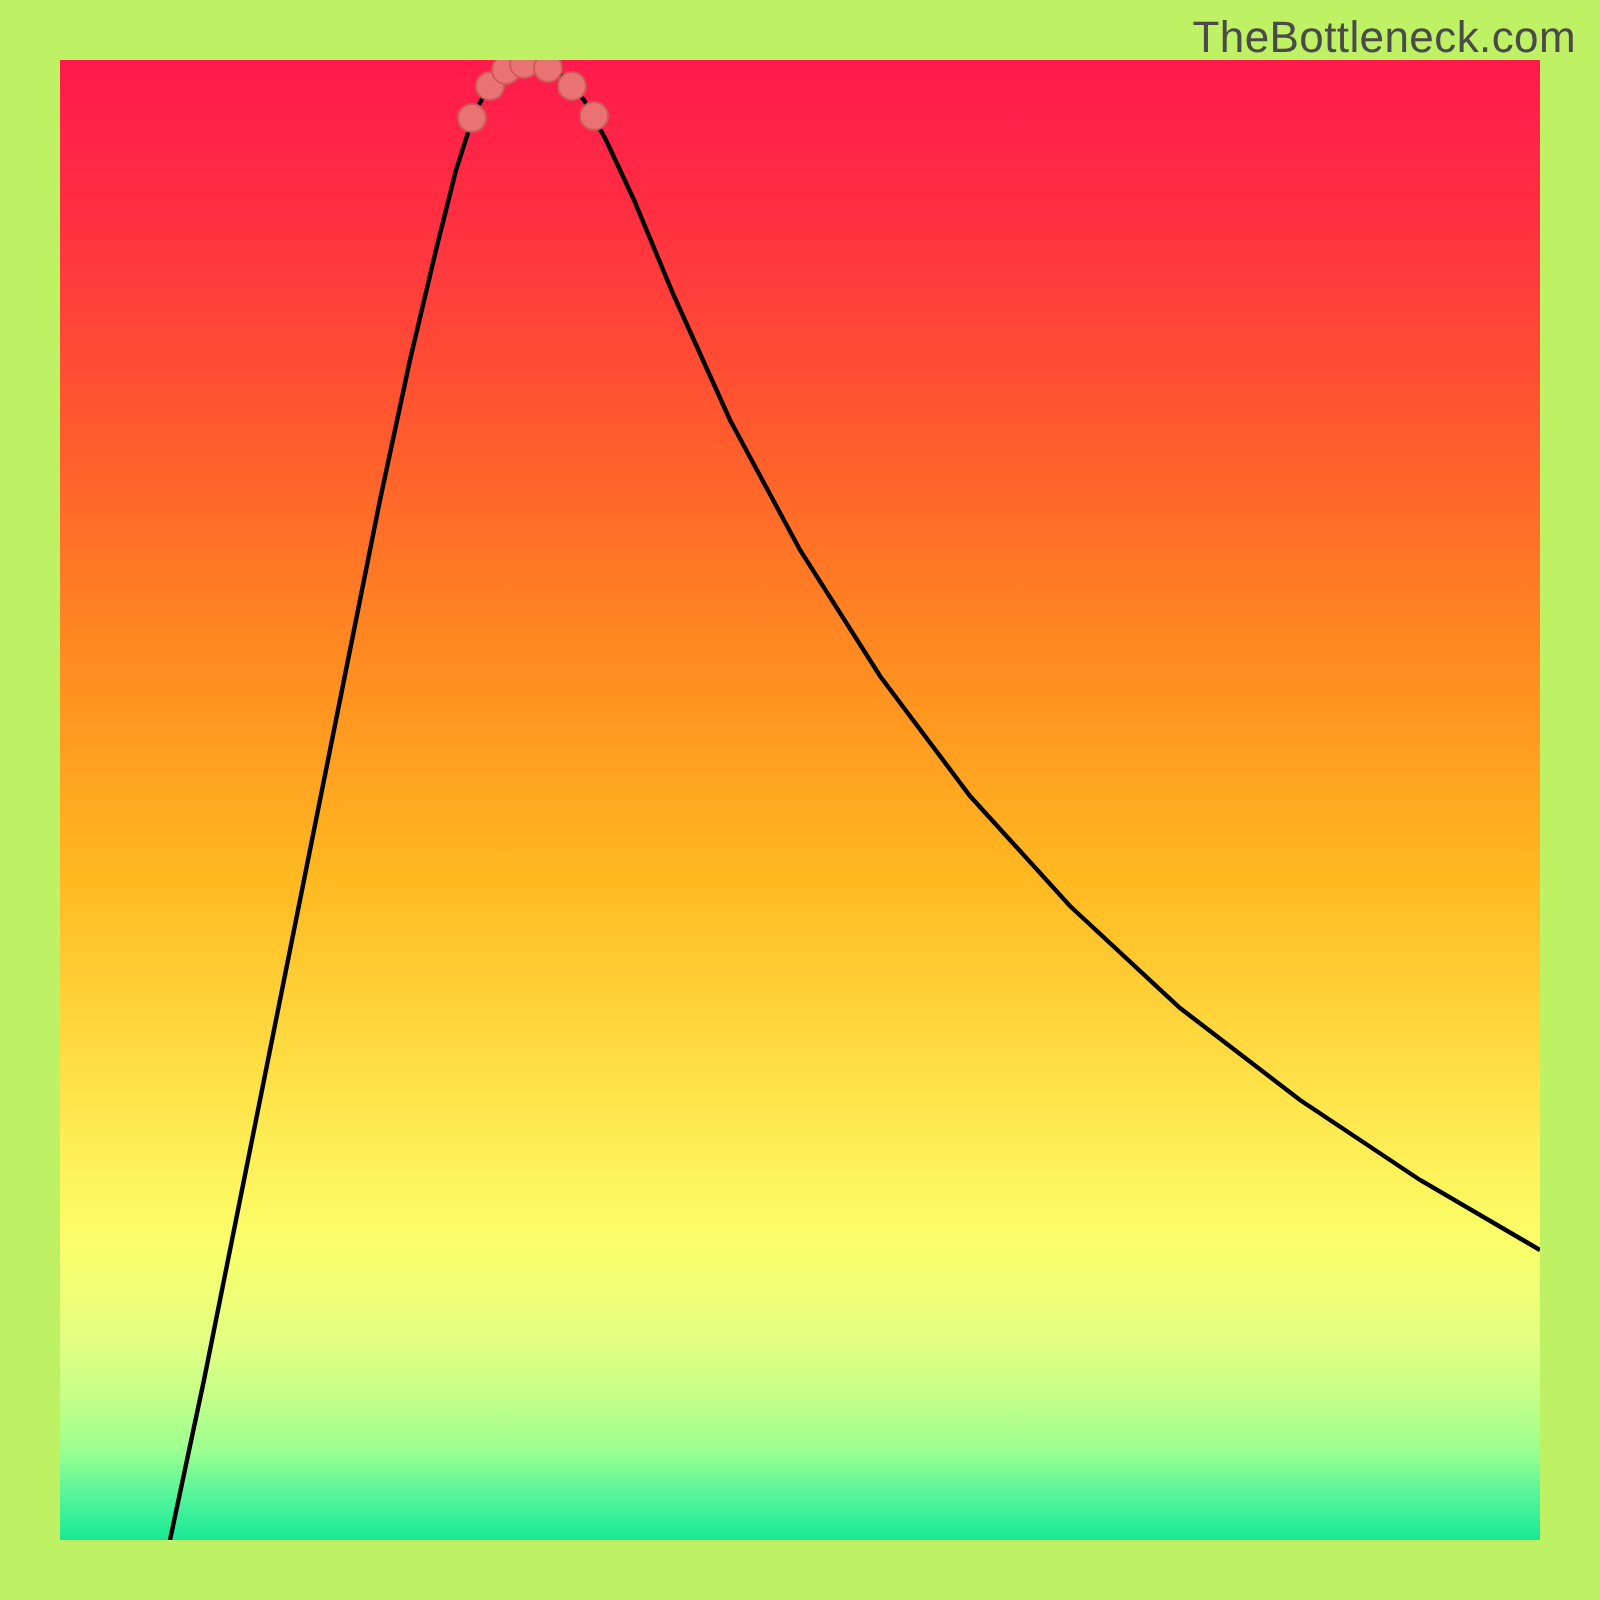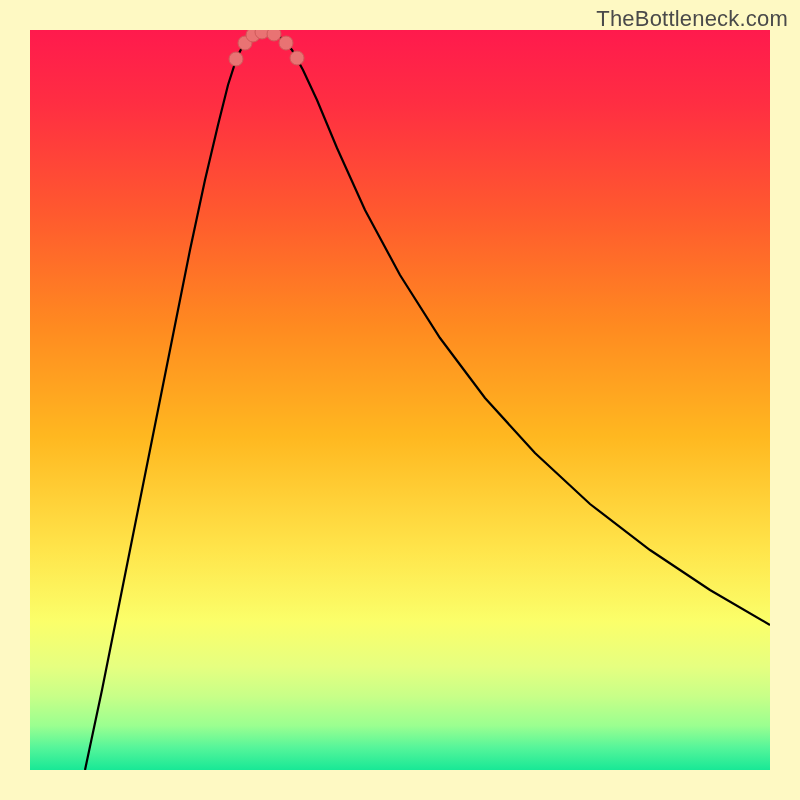--- a/index.html
+++ b/index.html
@@ -10,21 +10,21 @@
     overflow: hidden;
     background: #000;
     font-family: Arial, Helvetica, sans-serif;
   }
   .frame {
     position: absolute;
     top: 0;
     left: 0;
     width: 800px;
     height: 800px;
-    background: #fef9c3;
+    background: #bef264;
   }
   .plot-area {
     position: absolute;
     top: 30px;
     left: 30px;
     width: 740px;
     height: 740px;
   }
   .watermark {
     position: absolute;

